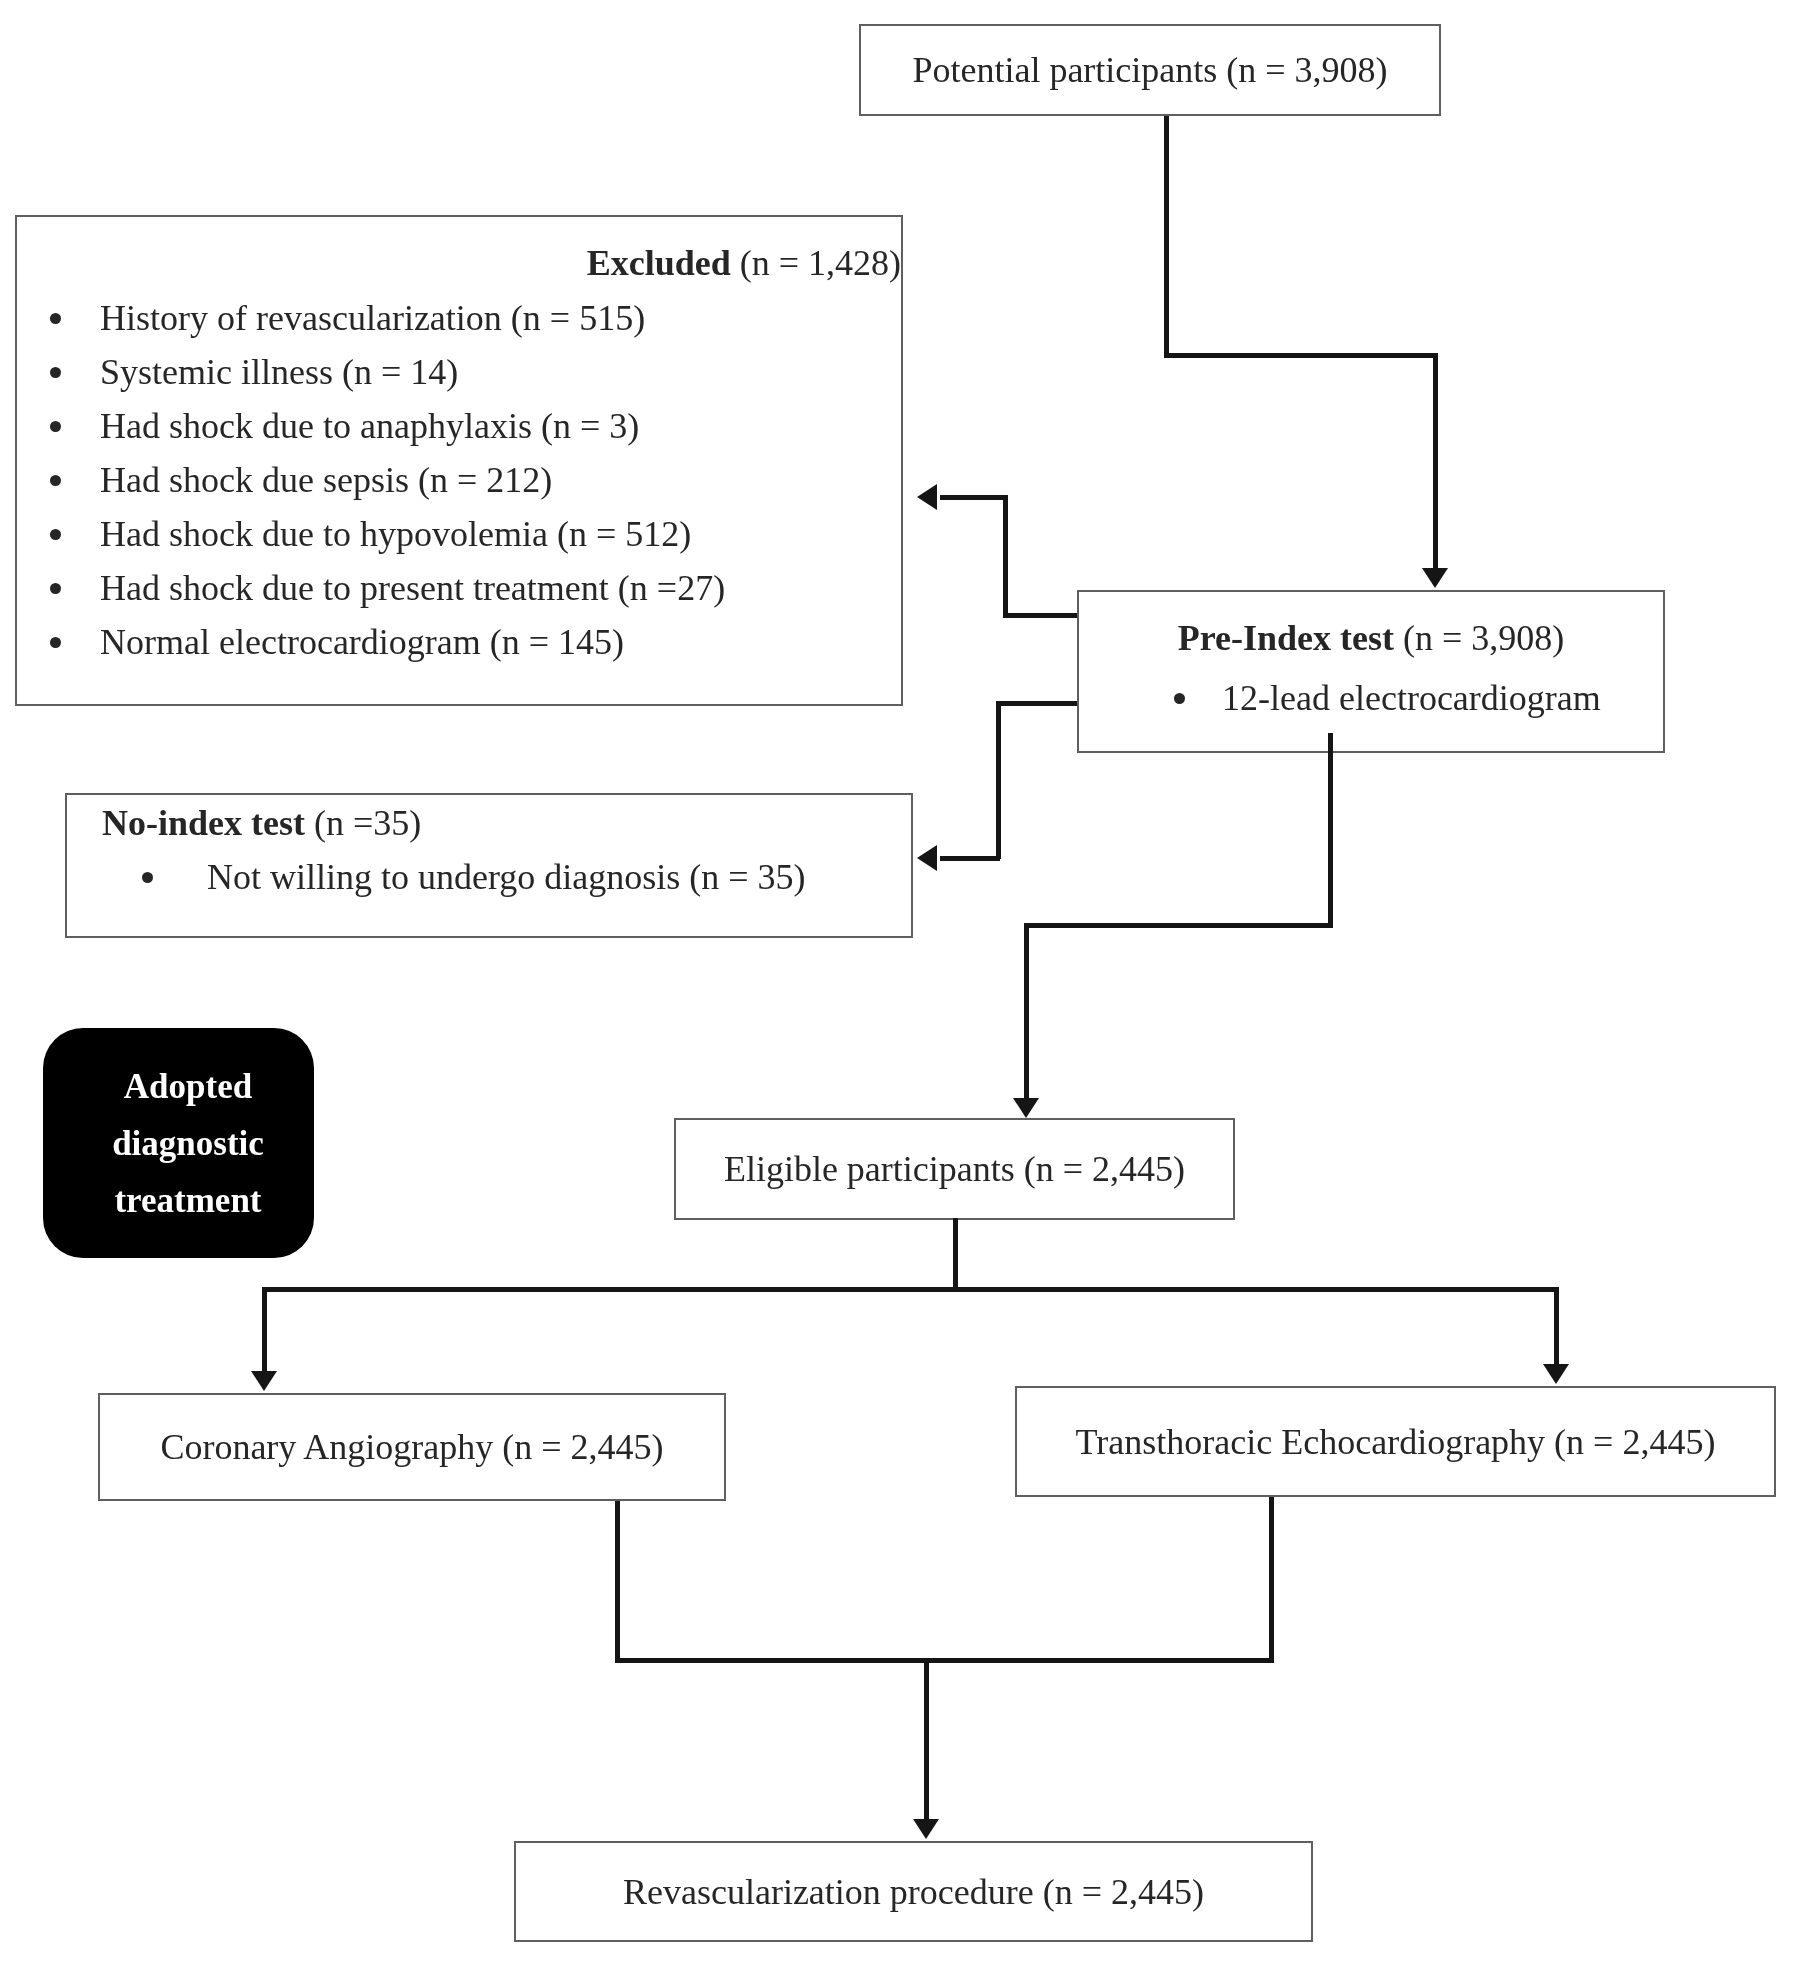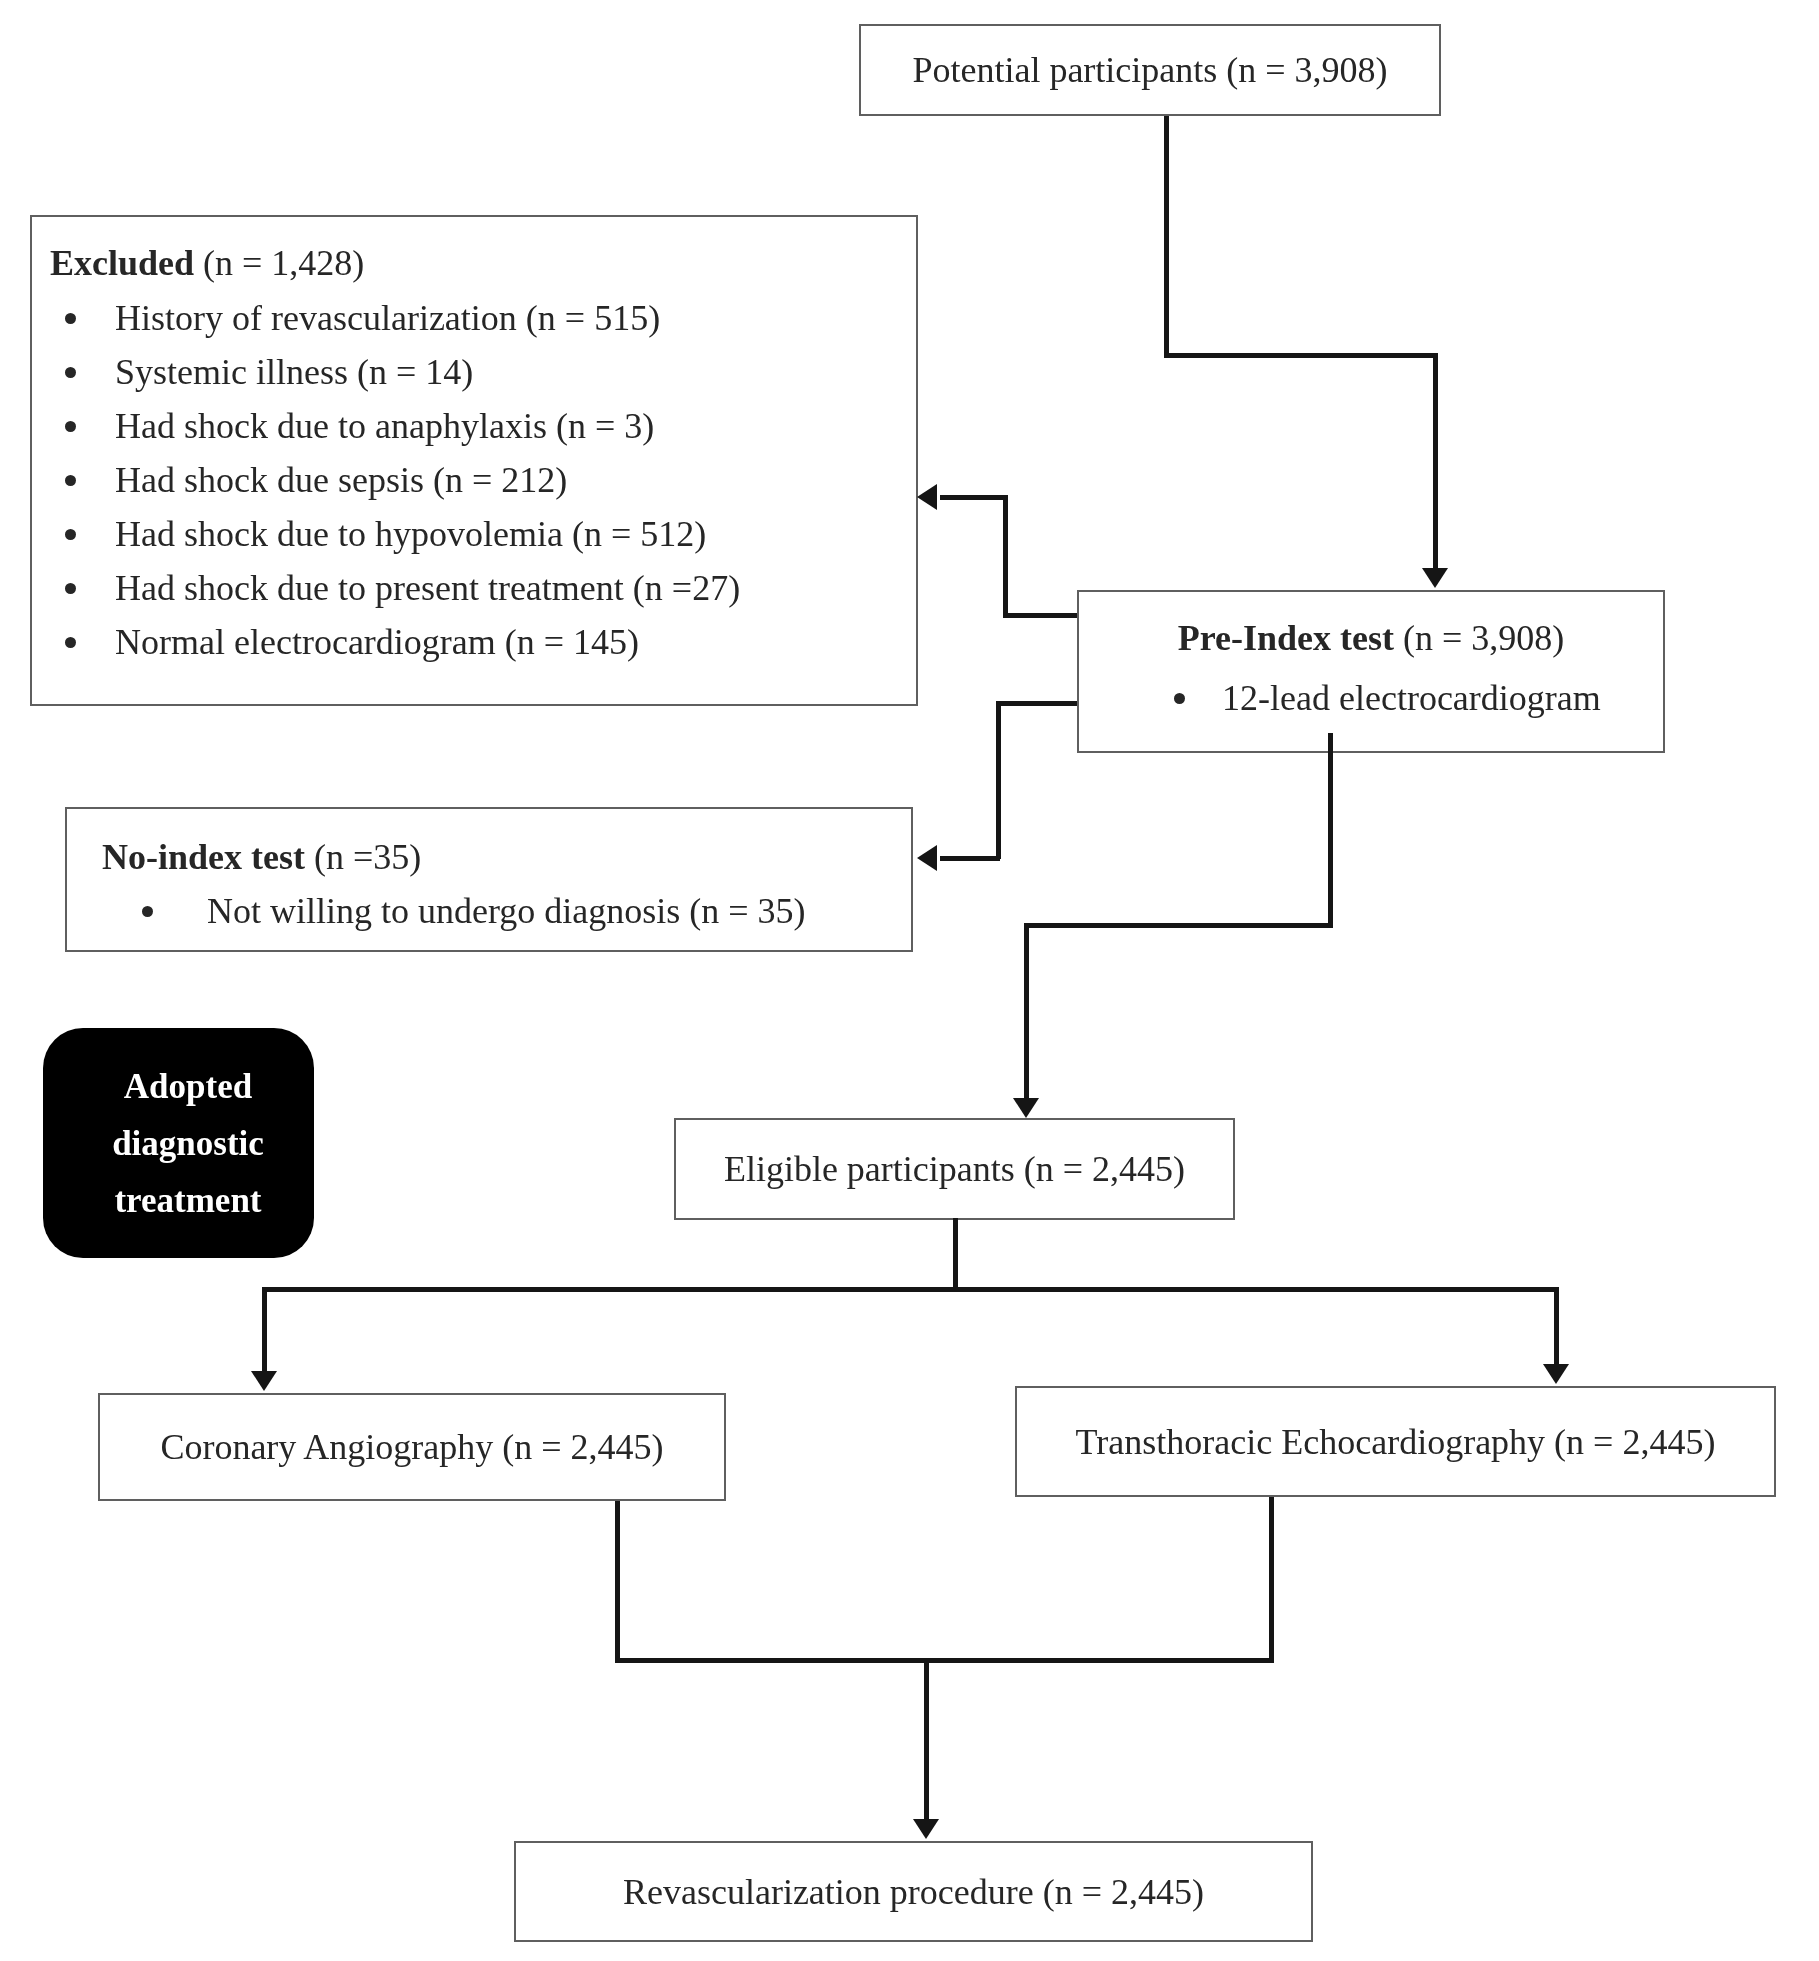--- a/index.html
+++ b/index.html
@@ -52,21 +52,21 @@
   .excluded-pad .title-line { margin-left: 18px; }
   .excluded-pad .rows { margin-top: 8px; }
   .excluded-pad .bullet-row { margin-left: 33px; }
   .excluded-pad .dot { margin-right: 39px; }
   
   .preindex-pad { padding-top: 26px; }
   .preindex-pad .title-line { text-align: center; }
   .preindex-pad .bullet-row { margin-left: 95px; margin-top: 14px; height: 52px; }
   .preindex-pad .dot { margin-right: 37px; }
   
-  .noindex-pad { padding-top: 28px; margin-top: 14px; }
+  .noindex-pad { padding-top: 8px; }
   .noindex-pad .title-line { margin-left: 35px; }
   .noindex-pad .bullet-row { margin-left: 75px; margin-top: 8px; height: 52px; }
   .noindex-pad .dot { margin-right: 54px; }
   
   .badge {
     position: absolute;
     background: var(--highlight-box-bg);
     color: var(--highlight-box-text-color);
     border-radius: 40px;
     display: flex;
@@ -97,21 +97,21 @@
 </style>
 </head>
 <body>
 
 <div id="figure">
 
   <div class="box center-box" style="left:859px; top:24px; width:582px; height:92px;">
     <span>Potential participants (n = 3,908)</span>
   </div>
 
-  <div class="box excluded-pad" style="left:30px; top:215px; width:888px; height:491px;">
+  <div class="box excluded-pad" style="left:15px; top:215px; width:888px; height:491px;text-align:right;">
     <div class="title-line">
       <span class="b">Excluded</span><span> (n = 1,428)</span>
     </div>
     <div class="rows">
       <div class="bullet-row">
         <span class="dot"></span>
         <span>History of revascularization (n = 515)</span>
       </div>
       <div class="bullet-row">
         <span class="dot"></span>

